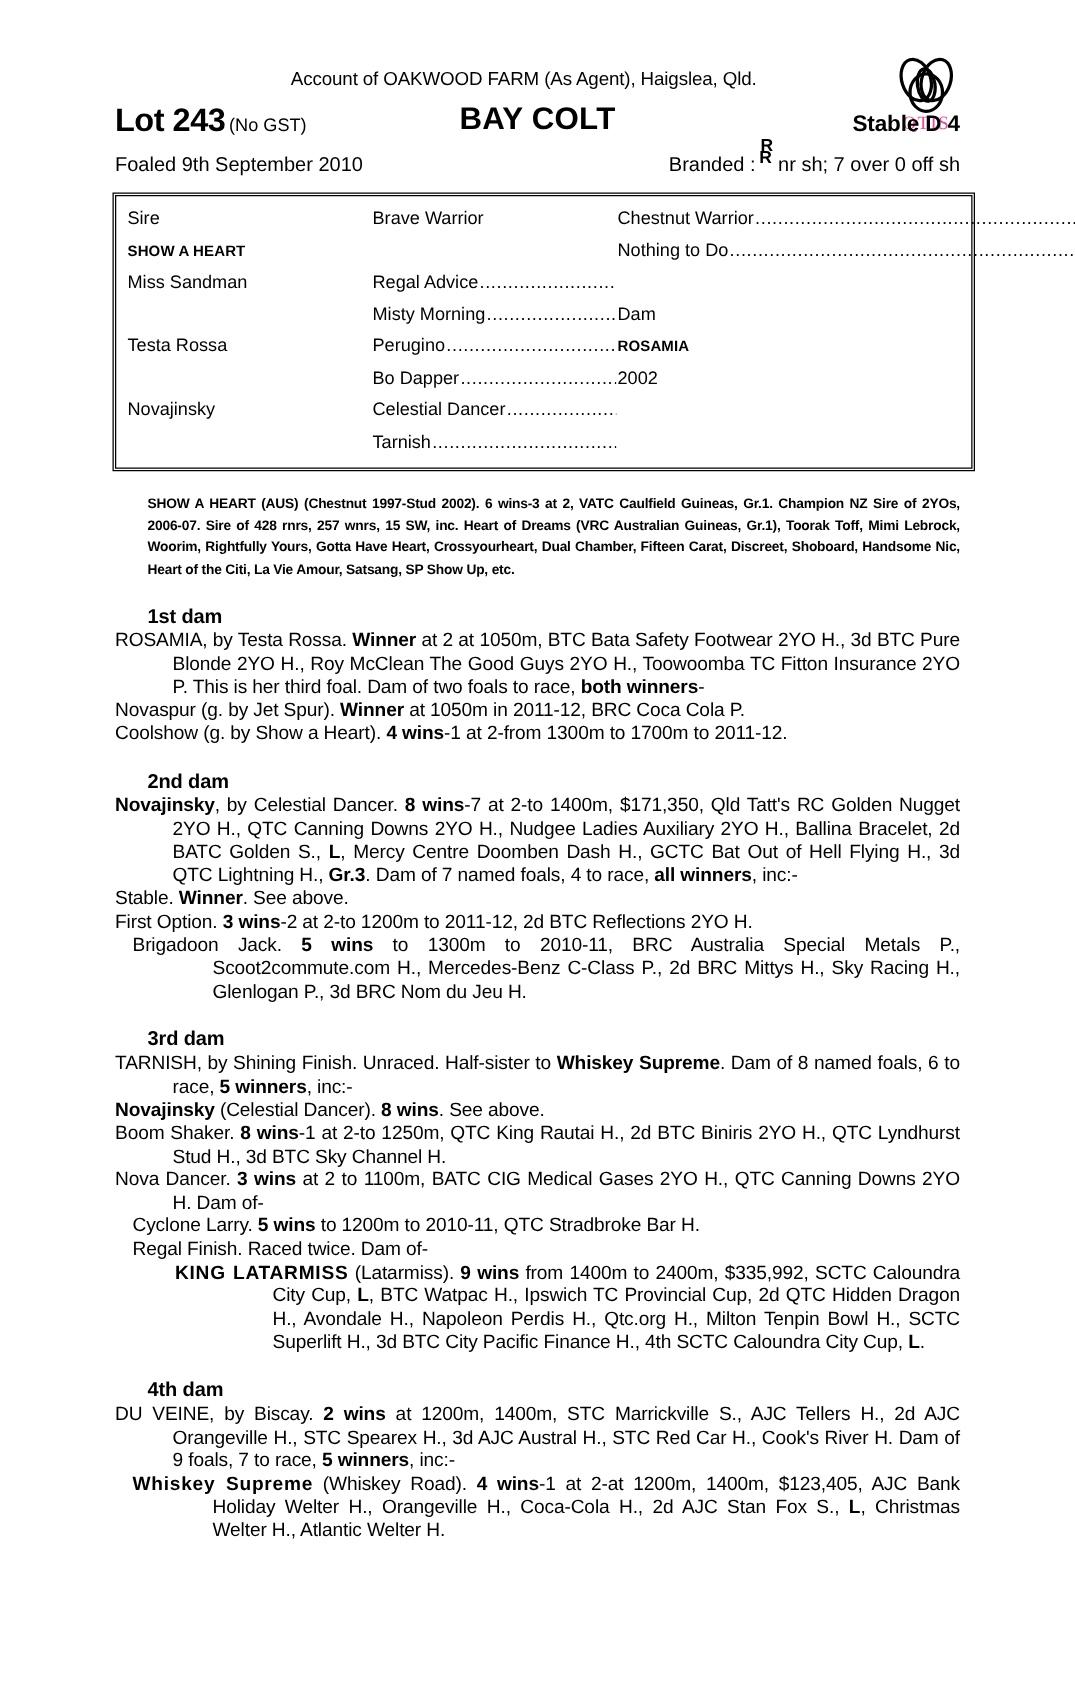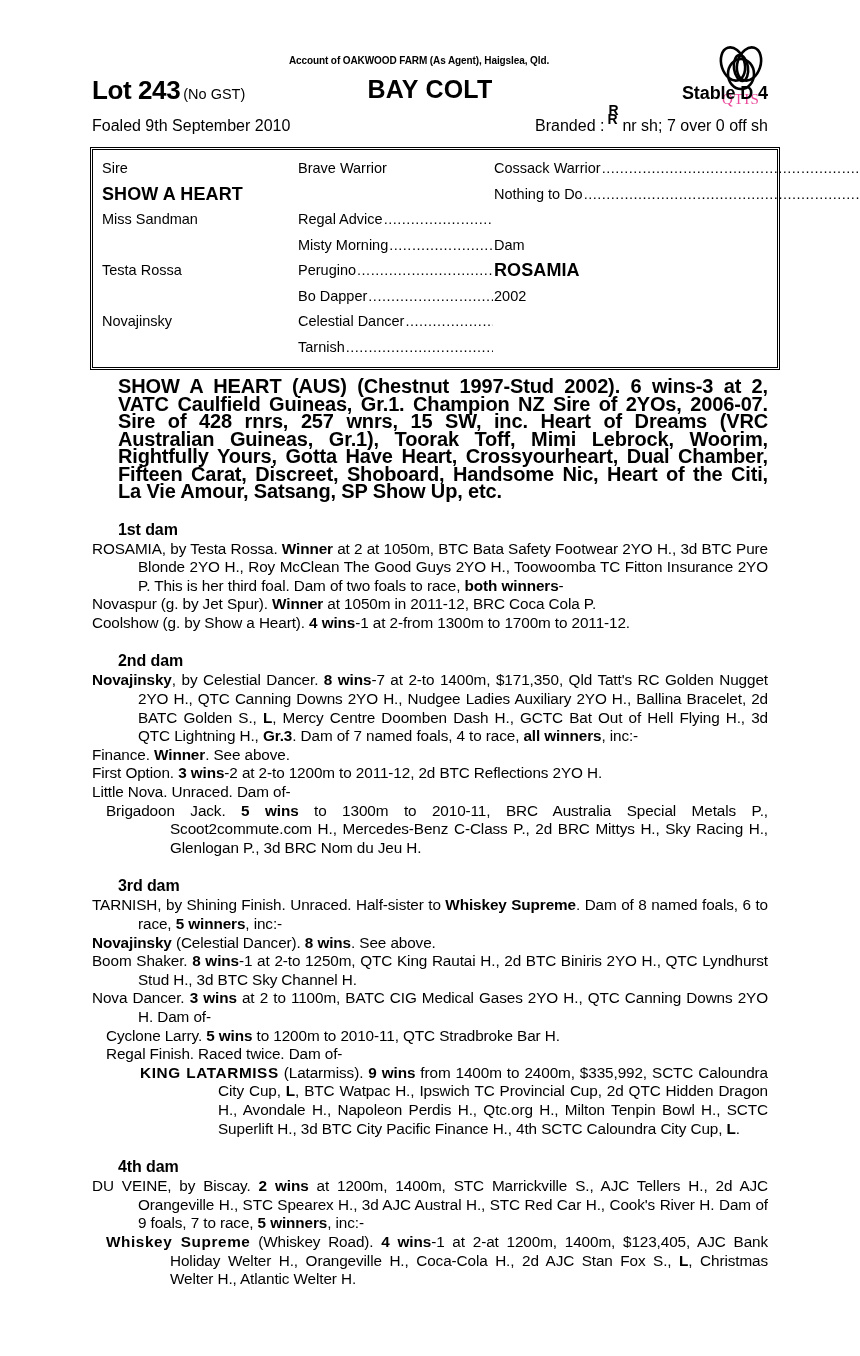--- a/index.html
+++ b/index.html
@@ -32,22 +32,22 @@
     font-family: "Liberation Serif", serif;
     font-size: 15px;
     letter-spacing: 1.2px;
     line-height: 16px;
     color: #ec4899;
     margin-top: -1px;
   }
 
   .account-line {
     text-align: center;
-    font-weight: bold;
-    font-size: 10px;
+    font-weight: normal;
+    font-size: 15px;
     letter-spacing: -0.1px;
     padding-top: 55px;
     padding-right: 22px;
   }
 
   .lot-row {
     display: flex;
     align-items: baseline;
     margin-top: 9px;
     position: relative;
@@ -124,21 +124,21 @@
     outline: 1px solid #000;
     outline-offset: 1.5px;
     padding: 6px 8px 7px 9px;
   }
   .ped-grid {
     display: grid;
     grid-template-columns: 196px 196px 1fr;
     row-gap: 0;
   }
   .ped-cell { font-size: 14.5px; line-height: 25.5px; height: 25.5px; white-space: nowrap; }
-  .ped-cell.bold { font-weight: bold; font-size: 18px; letter-spacing: 0.1px; }
+  .ped-cell.bold { font-weight: bold; font-size: 12px; letter-spacing: 0.1px; }
   .leader-row {
     display: flex;
     align-items: baseline;
     font-size: 14.5px;
     line-height: 25.5px;
     height: 25.5px;
     white-space: nowrap;
   }
   .leader-dots {
     flex: 1 1 auto;
@@ -150,22 +150,22 @@
     color: #000;
     min-width: 6px;
   }
   .leader-dots::before {
     content: "........................................................................................................";
   }
   .leader-left { flex: 0 0 auto; }
 
   
   .sire-summary {
-    margin: 10px 92px 0 118px;
-    font-size: 20px;
+    margin: 20px 92px 0 118px;
+    font-size: 11px;
     font-weight: bold;
     line-height: 17.5px;
     text-align: justify;
     letter-spacing: -0.15px;
   }
 
   
   .dams { margin: 0 92px 0 92px; }
   .dam-section { margin-top: 20px; }
   .dam-heading {
@@ -233,21 +233,21 @@
       </div>
     </div>
   </div>
 
   <div class="ped-wrap">
     <div class="ped-table">
       <div class="ped-grid" id="ped-grid">
           <div class="ped-cell">Sire</div>
           <div class="ped-cell">Brave Warrior</div>
           <div class="leader-row">
-            <span class="leader-left">Cossack Warrior</span>
+            <span class="leader-left">Chestnut Warrior</span>
             <span class="leader-dots"></span>
           </div>
           <div class="ped-cell bold">SHOW A HEART</div>
           <div class="ped-cell"></div>
           <div class="leader-row">
             <span class="leader-left">Nothing to Do</span>
             <span class="leader-dots"></span>
           </div>
           <div class="ped-cell">Miss Sandman</div>
           <div class="leader-row">
@@ -293,23 +293,22 @@
   <div class="dams" id="dams">
       <div class="dam-section">
         <div class="dam-heading">1st dam</div>
         <div class="entry hang0"><span class="first">ROSAMIA, by Testa Rossa. </span><b>Winner</b><span> at 2 at 1050m, BTC Bata Safety Footwear 2YO H., 3d BTC Pure Blonde 2YO H., Roy McClean The Good Guys 2YO H., Toowoomba TC Fitton Insurance 2YO P. This is her third foal. Dam of two foals to race, </span><b>both winners</b><span>-</span></div>
         <div class="entry hang0 noj"><span class="first">Novaspur (g. by Jet Spur). </span><b>Winner</b><span> at 1050m in 2011-12, BRC Coca Cola P.</span></div>
         <div class="entry hang0 noj"><span class="first">Coolshow (g. by Show a Heart). </span><b>4 wins</b><span>-1 at 2-from 1300m to 1700m to 2011-12.</span></div>
       </div>
       <div class="dam-section">
         <div class="dam-heading">2nd dam</div>
         <div class="entry hang0"><b class="first">Novajinsky</b><span>, by Celestial Dancer. </span><b>8 wins</b><span>-7 at 2-to 1400m, $171,350, Qld Tatt's RC Golden Nugget 2YO H., QTC Canning Downs 2YO H., Nudgee Ladies Auxiliary 2YO H., Ballina Bracelet, 2d BATC Golden S., </span><b>L</b><span>, Mercy Centre Doomben Dash H., GCTC Bat Out of Hell Flying H., 3d QTC Lightning H., </span><b>Gr.3</b><span>. Dam of 7 named foals, 4 to race, </span><b>all winners</b><span>, inc:-</span></div>
-        <div class="entry hang0 noj"><span class="first">Finance. </span><b>Winner</b><span>. See above.</span></div>
+        <div class="entry hang0 noj"><span class="first">Stable. </span><b>Winner</b><span>. See above.</span></div>
         <div class="entry hang0 noj"><span class="first">First Option. </span><b>3 wins</b><span>-2 at 2-to 1200m to 2011-12, 2d BTC Reflections 2YO H.</span></div>
-        <div class="entry hang0 noj"><span class="first">Little Nova. Unraced. Dam of-</span></div>
         <div class="entry hang1"><span class="first">Brigadoon Jack. </span><b>5 wins</b><span> to 1300m to 2010-11, BRC Australia Special Metals P., Scoot2commute.com H., Mercedes-Benz C-Class P., 2d BRC Mittys H., Sky Racing H., Glenlogan P., 3d BRC Nom du Jeu H.</span></div>
       </div>
       <div class="dam-section">
         <div class="dam-heading">3rd dam</div>
         <div class="entry hang0"><span class="first">TARNISH, by Shining Finish. Unraced. Half-sister to </span><b>Whiskey Supreme</b><span>. Dam of 8 named foals, 6 to race, </span><b>5 winners</b><span>, inc:-</span></div>
         <div class="entry hang0 noj"><b class="first">Novajinsky</b><span> (Celestial Dancer). </span><b>8 wins</b><span>. See above.</span></div>
         <div class="entry hang0"><span class="first">Boom Shaker. </span><b>8 wins</b><span>-1 at 2-to 1250m, QTC King Rautai H., 2d BTC Biniris 2YO H., QTC Lyndhurst Stud H., 3d BTC Sky Channel H.</span></div>
         <div class="entry hang0"><span class="first">Nova Dancer. </span><b>3 wins</b><span> at 2 to 1100m, BATC CIG Medical Gases 2YO H., QTC Canning Downs 2YO H. Dam of-</span></div>
         <div class="entry hang1 noj"><span class="first">Cyclone Larry. </span><b>5 wins</b><span> to 1200m to 2010-11, QTC Stradbroke Bar H.</span></div>
         <div class="entry hang1 noj"><span class="first">Regal Finish. Raced twice. Dam of-</span></div>

